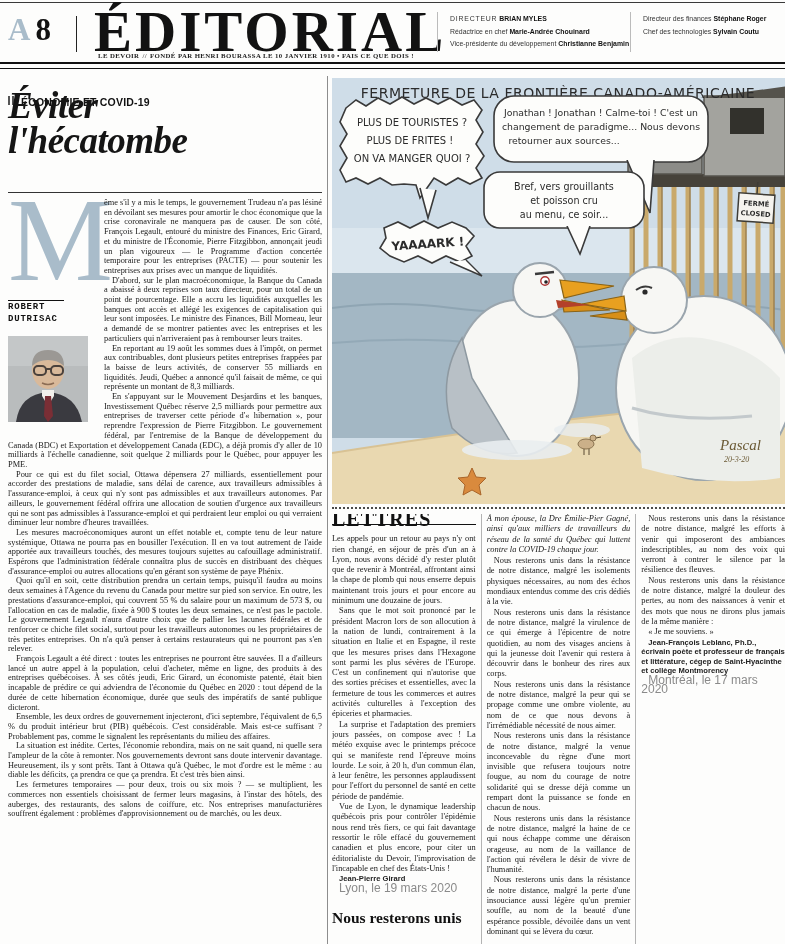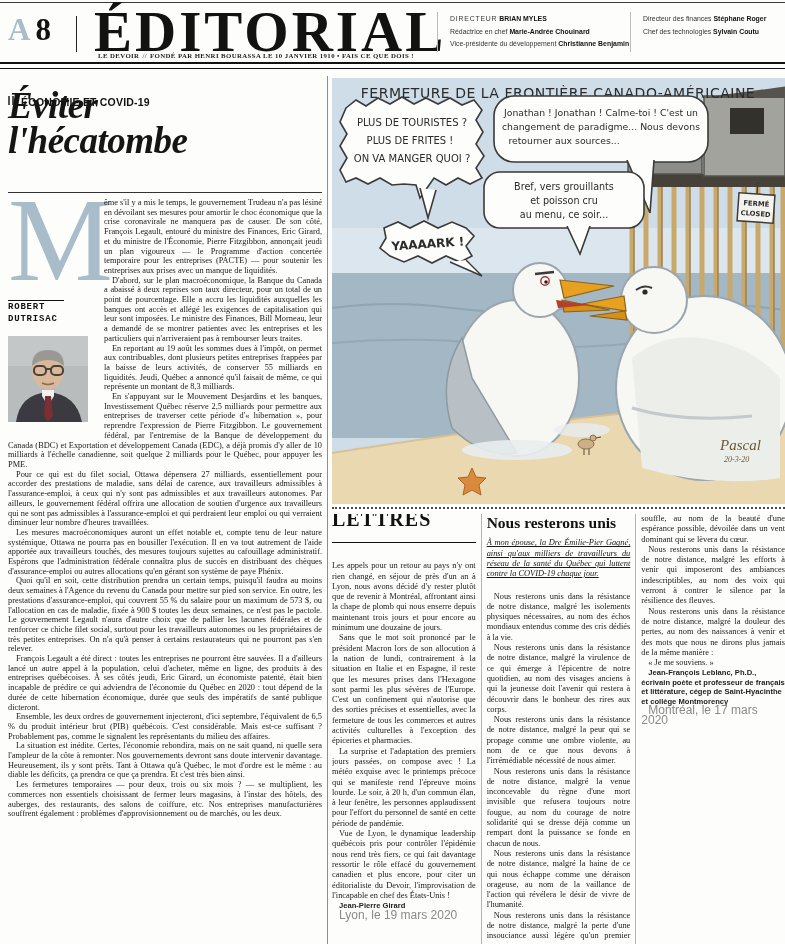--- a/index.html
+++ b/index.html
@@ -41,27 +41,27 @@
   #author-photo{margin-top:11px;display:block;}
   
   #cartoon{left:332px;top:78px;width:453px;height:426px;}
   .cart-txt{font-family:"DejaVu Sans",sans-serif;fill:#2b2b2b;}
   
   #dotted-rule{left:332px;top:507px;width:453px;border-top:2px dotted #4a4a4a;}
   #letters{left:332px;top:514px;width:453px;height:430px;
            column-count:3;column-gap:11px;column-fill:auto;
            column-rule:1px solid #b3b3b3;overflow:hidden;
            font-size:8.4px;line-height:10.3px;text-align:justify;hyphens:auto;-webkit-hyphens:auto;color:#191919;}
-  #letters h2{margin:0 0 18px 0;font-size:20px;letter-spacing:1px;color:#111;
-              border-bottom:1px solid #111;padding-bottom:18px;font-weight:bold;}
+  #letters h2{margin:0 0 9px 0;font-size:20px;letter-spacing:1px;color:#111;
+              border-bottom:1px solid #111;padding-bottom:0;font-weight:bold;}
   #letters h3{margin:2px 0 7px 0;font-size:16px;line-height:1.12;color:#111;font-weight:bold;}
   #letters h3.second{margin-top:16px;font-size:15.5px;}
   #letters p{margin:0;text-indent:7px;}
   #letters p.first{text-indent:0;}
-  #letters p.dedication{font-style:italic;text-indent:0;margin-bottom:12px;text-decoration:underline;}
+  #letters p.dedication{font-style:italic;text-indent:0;margin-bottom:1px;}
   .byline{font-family:"Liberation Sans",sans-serif;font-weight:bold;font-size:7.6px;margin-top:4px;
           text-align:left;text-indent:0;line-height:9.5px;color:#222;}
   .byline-date{font-family:"Liberation Sans",sans-serif;font-size:12px;color:#8a8a8a;text-align:left;
                text-indent:0;margin-bottom:3px;line-height:9.5px;}
 </style>
 </head>
 <body>
 
 <div id="page">
 

